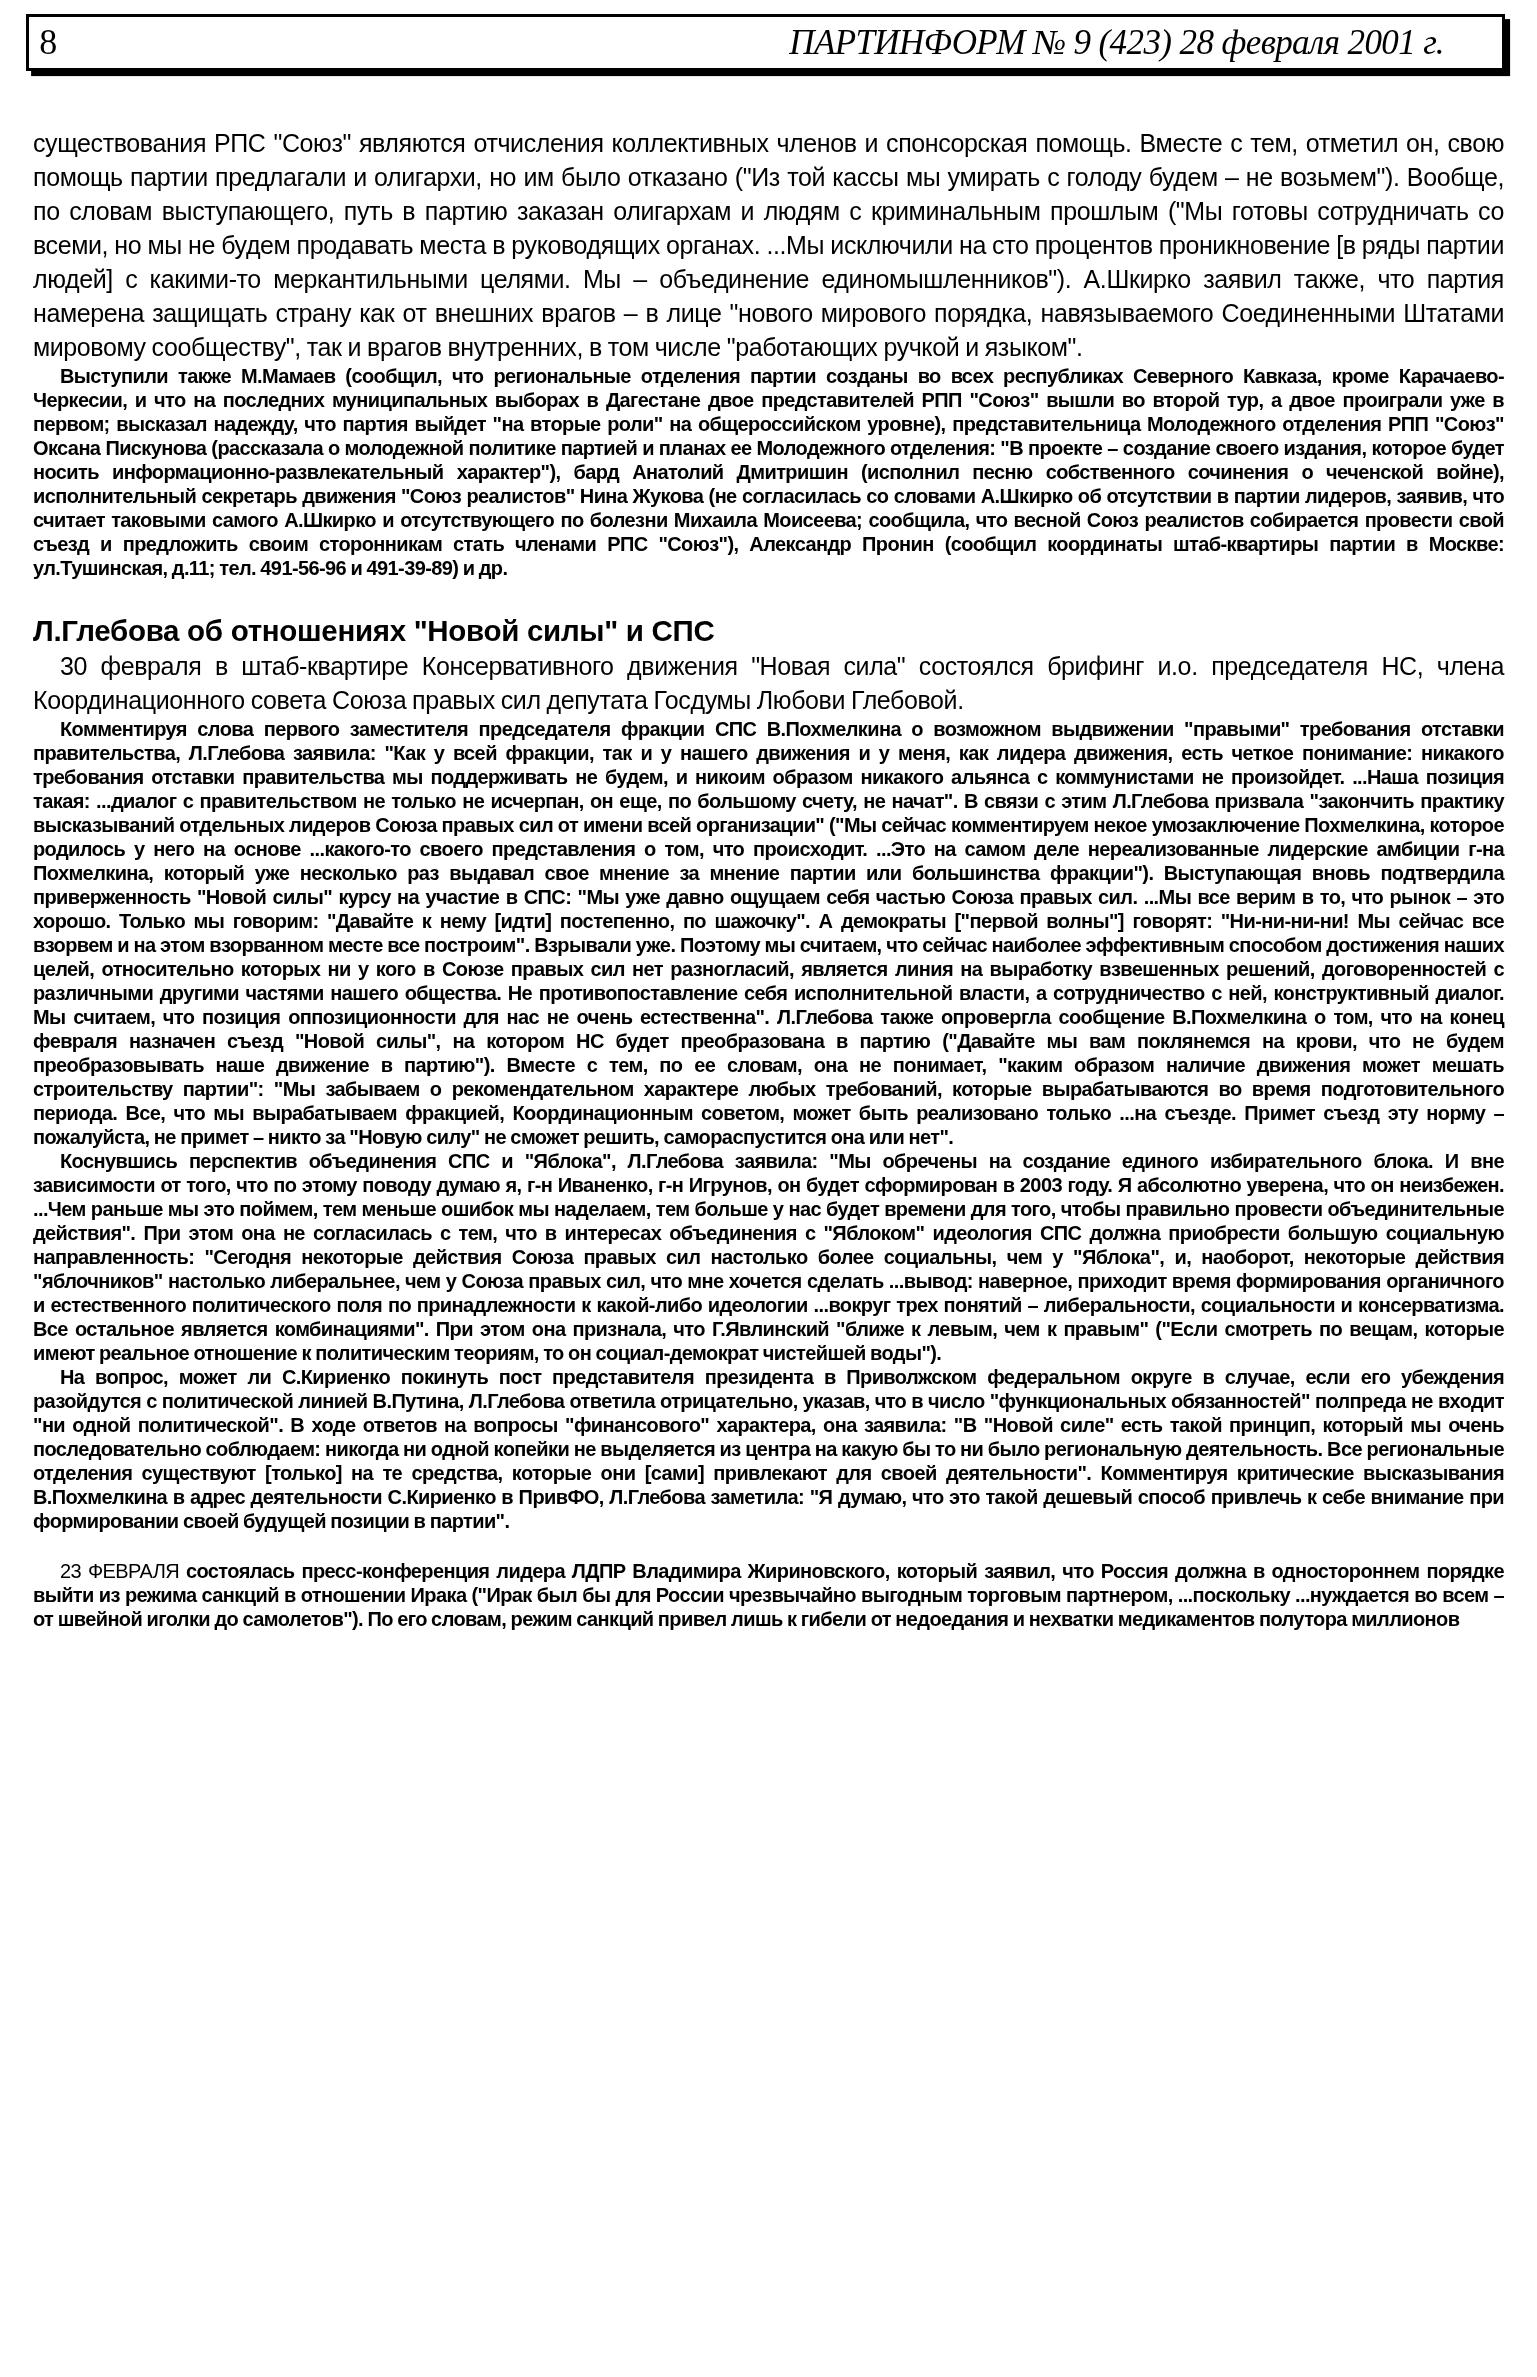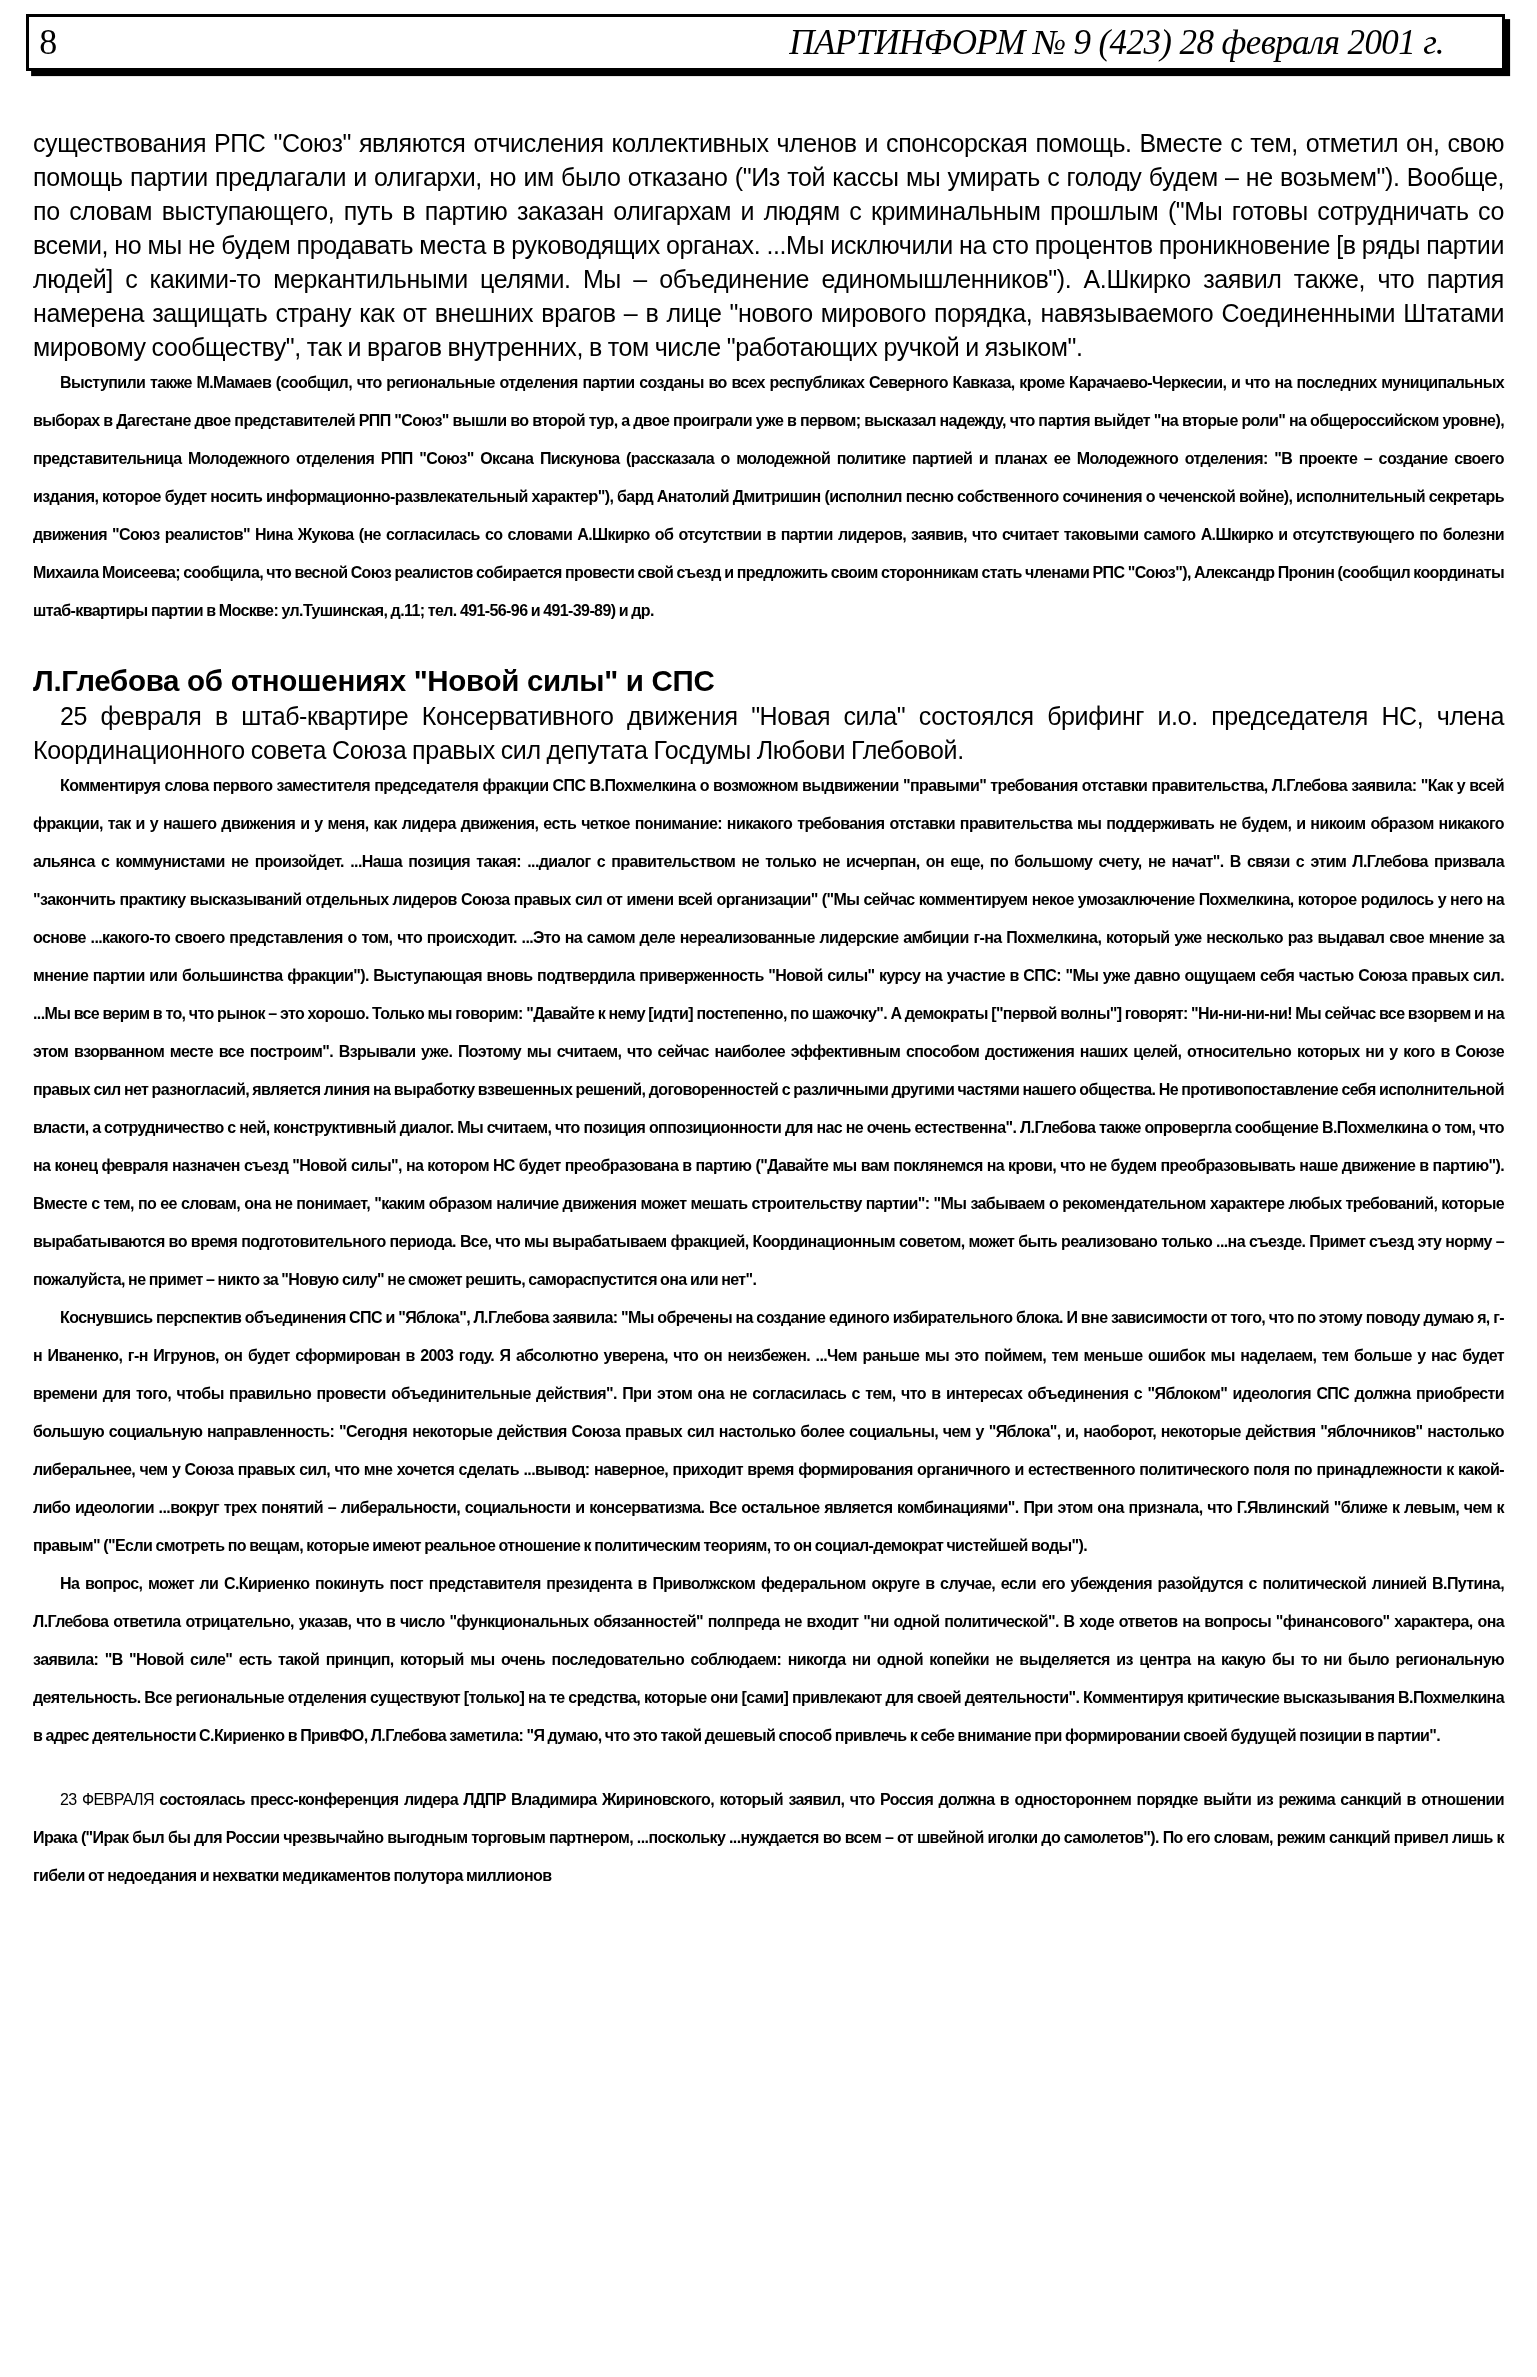--- a/index.html
+++ b/index.html
@@ -56,22 +56,22 @@
       text-indent: 27px;
     }
     p.regular {
       font-size: 25px;
       line-height: 34px;
       letter-spacing: -0.4px;
       word-spacing: -0.6px;
     }
     p.bold {
       font-weight: bold;
-      font-size: 16px;
-      line-height: 38px;
+      font-size: 20px;
+      line-height: 24px;
       letter-spacing: -0.6px;
       word-spacing: -0.6px;
     }
     p.noindent {
       text-indent: 0;
     }
     .section-heading {
       font-weight: bold;
       font-size: 29.5px;
       line-height: 36px;
@@ -91,21 +91,21 @@
 <div class="header-box">
   <span class="page-number">8</span>
   <span class="masthead">ПАРТИНФОРМ № 9 (423) 28 февраля 2001 г.</span>
 </div>
 
 <div class="content">
   <p class="regular noindent">существования РПС "Союз" являются отчисления коллективных членов и спонсорская помощь. Вместе с тем, отметил он, свою помощь партии предлагали и олигархи, но им было отказано ("Из той кассы мы умирать с голоду будем – не возьмем"). Вообще, по словам выступающего, путь в партию заказан олигархам и людям с криминальным прошлым ("Мы готовы сотрудничать со всеми, но мы не будем продавать места в руководящих органах. ...Мы исключили на сто процентов проникновение [в ряды партии людей] с какими-то меркантильными целями. Мы – объединение единомышленников"). А.Шкирко заявил также, что партия намерена защищать страну как от внешних врагов – в лице "нового мирового порядка, навязываемого Соединенными Штатами мировому сообществу", так и врагов внутренних, в том числе "работающих ручкой и языком".</p>
   <p class="bold">Выступили также М.Мамаев (сообщил, что региональные отделения партии созданы во всех республиках Северного Кавказа, кроме Карачаево-Черкесии, и что на последних муниципальных выборах в Дагестане двое представителей РПП "Союз" вышли во второй тур, а двое проиграли уже в первом; высказал надежду, что партия выйдет "на вторые роли" на общероссийском уровне), представительница Молодежного отделения РПП "Союз" Оксана Пискунова (рассказала о молодежной политике партией и планах ее Молодежного отделения: "В проекте – создание своего издания, которое будет носить информационно-развлекательный характер"), бард Анатолий Дмитришин (исполнил песню собственного сочинения о чеченской войне), исполнительный секретарь движения "Союз реалистов" Нина Жукова (не согласилась со словами А.Шкирко об отсутствии в партии лидеров, заявив, что считает таковыми самого А.Шкирко и отсутствующего по болезни Михаила Моисеева; сообщила, что весной Союз реалистов собирается провести свой съезд и предложить своим сторонникам стать членами РПС "Союз"), Александр Пронин (сообщил координаты штаб-квартиры партии в Москве: ул.Тушинская, д.11; тел. 491-56-96 и 491-39-89) и др.</p>
 
   <div class="section-heading">Л.Глебова об отношениях "Новой силы" и СПС</div>
-  <p class="regular">25 февраля в штаб-квартире Консервативного движения "Новая сила" состоялся брифинг и.о. председателя НС, члена Координационного совета Союза правых сил депутата Госдумы Любови Глебовой.</p>
+  <p class="regular">30 февраля в штаб-квартире Консервативного движения "Новая сила" состоялся брифинг и.о. председателя НС, члена Координационного совета Союза правых сил депутата Госдумы Любови Глебовой.</p>
   <p class="bold">Комментируя слова первого заместителя председателя фракции СПС В.Похмелкина о возможном выдвижении "правыми" требования отставки правительства, Л.Глебова заявила: "Как у всей фракции, так и у нашего движения и у меня, как лидера движения, есть четкое понимание: никакого требования отставки правительства мы поддерживать не будем, и никоим образом никакого альянса с коммунистами не произойдет. ...Наша позиция такая: ...диалог с правительством не только не исчерпан, он еще, по большому счету, не начат". В связи с этим Л.Глебова призвала "закончить практику высказываний отдельных лидеров Союза правых сил от имени всей организации" ("Мы сейчас комментируем некое умозаключение Похмелкина, которое родилось у него на основе ...какого-то своего представления о том, что происходит. ...Это на самом деле нереализованные лидерские амбиции г-на Похмелкина, который уже несколько раз выдавал свое мнение за мнение партии или большинства фракции"). Выступающая вновь подтвердила приверженность "Новой силы" курсу на участие в СПС: "Мы уже давно ощущаем себя частью Союза правых сил. ...Мы все верим в то, что рынок – это хорошо. Только мы говорим: "Давайте к нему [идти] постепенно, по шажочку". А демократы ["первой волны"] говорят: "Ни-ни-ни-ни! Мы сейчас все взорвем и на этом взорванном месте все построим". Взрывали уже. Поэтому мы считаем, что сейчас наиболее эффективным способом достижения наших целей, относительно которых ни у кого в Союзе правых сил нет разногласий, является линия на выработку взвешенных решений, договоренностей с различными другими частями нашего общества. Не противопоставление себя исполнительной власти, а сотрудничество с ней, конструктивный диалог. Мы считаем, что позиция оппозиционности для нас не очень естественна". Л.Глебова также опровергла сообщение В.Похмелкина о том, что на конец февраля назначен съезд "Новой силы", на котором НС будет преобразована в партию ("Давайте мы вам поклянемся на крови, что не будем преобразовывать наше движение в партию"). Вместе с тем, по ее словам, она не понимает, "каким образом наличие движения может мешать строительству партии": "Мы забываем о рекомендательном характере любых требований, которые вырабатываются во время подготовительного периода. Все, что мы вырабатываем фракцией, Координационным советом, может быть реализовано только ...на съезде. Примет съезд эту норму – пожалуйста, не примет – никто за "Новую силу" не сможет решить, самораспустится она или нет".</p>
   <p class="bold">Коснувшись перспектив объединения СПС и "Яблока", Л.Глебова заявила: "Мы обречены на создание единого избирательного блока. И вне зависимости от того, что по этому поводу думаю я, г-н Иваненко, г-н Игрунов, он будет сформирован в 2003 году. Я абсолютно уверена, что он неизбежен. ...Чем раньше мы это поймем, тем меньше ошибок мы наделаем, тем больше у нас будет времени для того, чтобы правильно провести объединительные действия". При этом она не согласилась с тем, что в интересах объединения с "Яблоком" идеология СПС должна приобрести большую социальную направленность: "Сегодня некоторые действия Союза правых сил настолько более социальны, чем у "Яблока", и, наоборот, некоторые действия "яблочников" настолько либеральнее, чем у Союза правых сил, что мне хочется сделать ...вывод: наверное, приходит время формирования органичного и естественного политического поля по принадлежности к какой-либо идеологии ...вокруг трех понятий – либеральности, социальности и консерватизма. Все остальное является комбинациями". При этом она признала, что Г.Явлинский "ближе к левым, чем к правым" ("Если смотреть по вещам, которые имеют реальное отношение к политическим теориям, то он социал-демократ чистейшей воды").</p>
   <p class="bold">На вопрос, может ли С.Кириенко покинуть пост представителя президента в Приволжском федеральном округе в случае, если его убеждения разойдутся с политической линией В.Путина, Л.Глебова ответила отрицательно, указав, что в число "функциональных обязанностей" полпреда не входит "ни одной политической". В ходе ответов на вопросы "финансового" характера, она заявила: "В "Новой силе" есть такой принцип, который мы очень последовательно соблюдаем: никогда ни одной копейки не выделяется из центра на какую бы то ни было региональную деятельность. Все региональные отделения существуют [только] на те средства, которые они [сами] привлекают для своей деятельности". Комментируя критические высказывания В.Похмелкина в адрес деятельности С.Кириенко в ПривФО, Л.Глебова заметила: "Я думаю, что это такой дешевый способ привлечь к себе внимание при формировании своей будущей позиции в партии".</p>
 
   <div class="gap"></div>
 
   <p class="bold"><span class="lead-bold">23 ФЕВРАЛЯ</span><span> состоялась пресс-конференция лидера ЛДПР Владимира Жириновского, который заявил, что Россия должна в одностороннем порядке выйти из режима санкций в отношении Ирака ("Ирак был бы для России чрезвычайно выгодным торговым партнером, ...поскольку ...нуждается во всем – от швейной иголки до самолетов"). По его словам, режим санкций привел лишь к гибели от недоедания и нехватки медикаментов полутора миллионов</span></p>
 </div>
 
 

